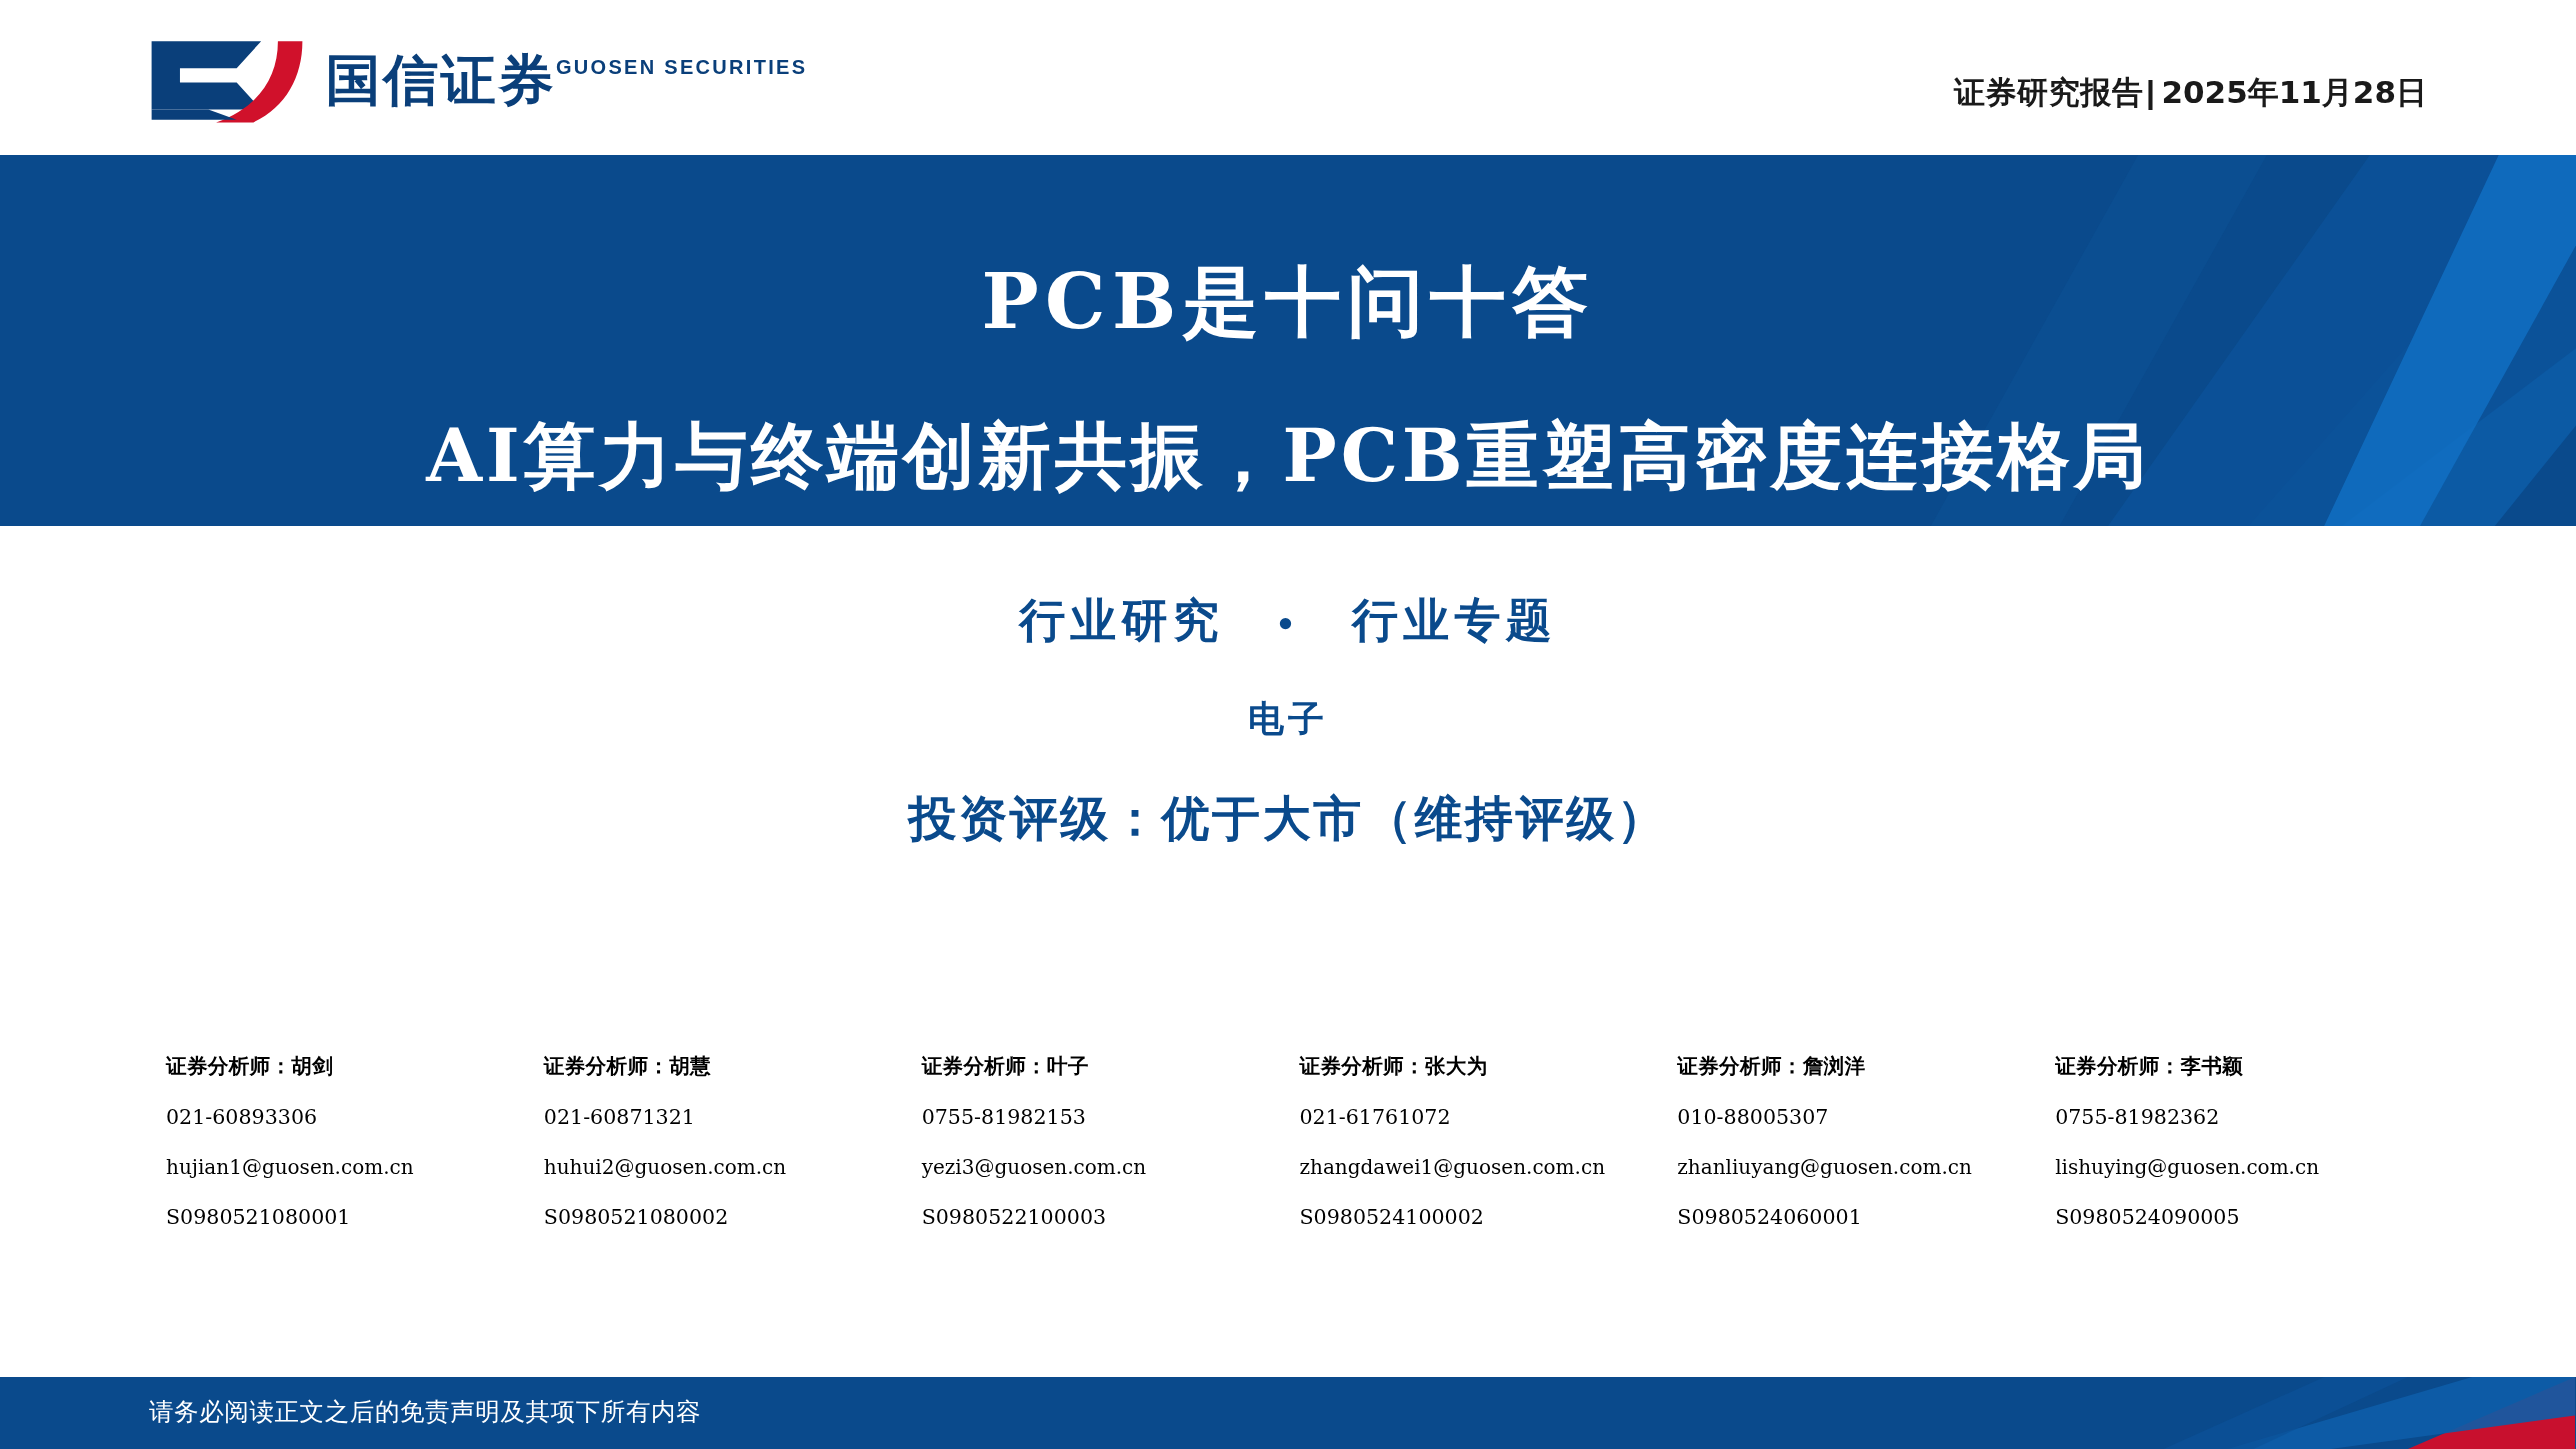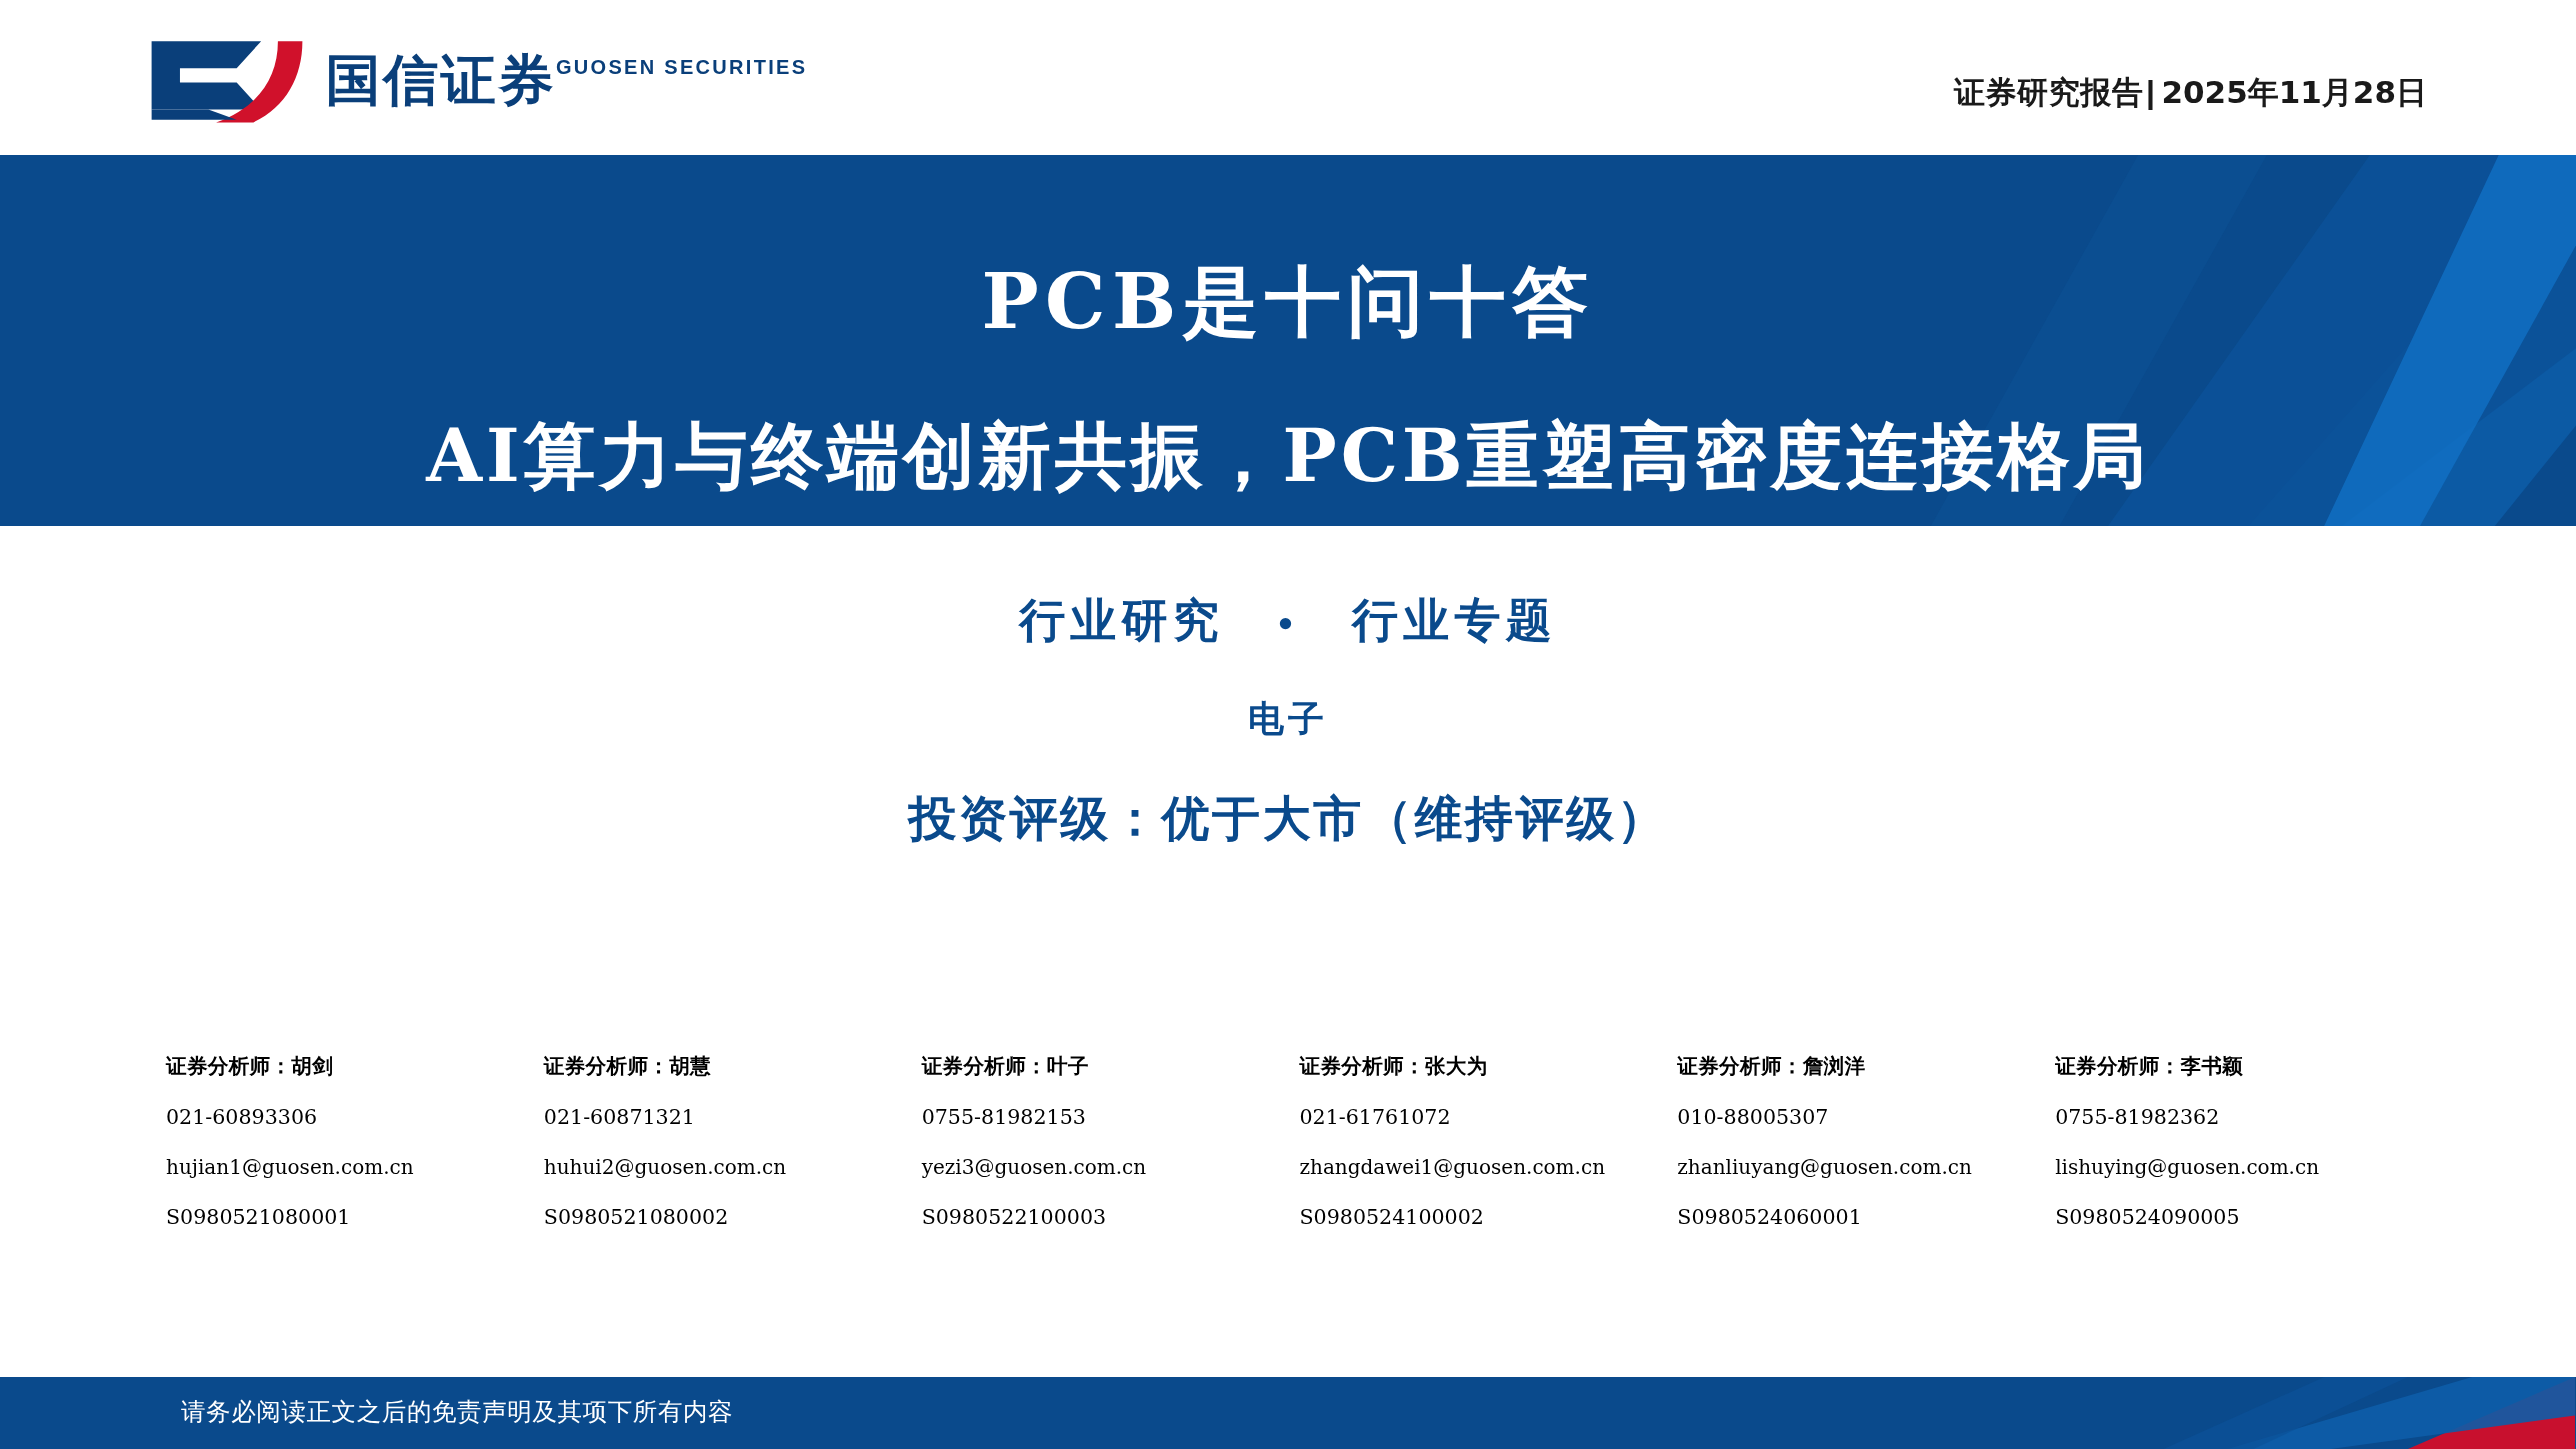--- a/index.html
+++ b/index.html
@@ -196,21 +196,20 @@
     overflow: hidden;
   }
   .footer-text {
     position: absolute;
     left: 149px;
     top: 18px;
     color: #ffffff;
     font-size: 24.5px;
     letter-spacing: 0.6px;
     font-family: "DejaVu Sans", "Liberation Sans", sans-serif;
-    margin-left: 32px;
   }
   .footer-deco {
     position: absolute;
     right: 0; top: 0;
     width: 902px; height: 72px;
   }
 </style>
 </head>
 <body>
 

